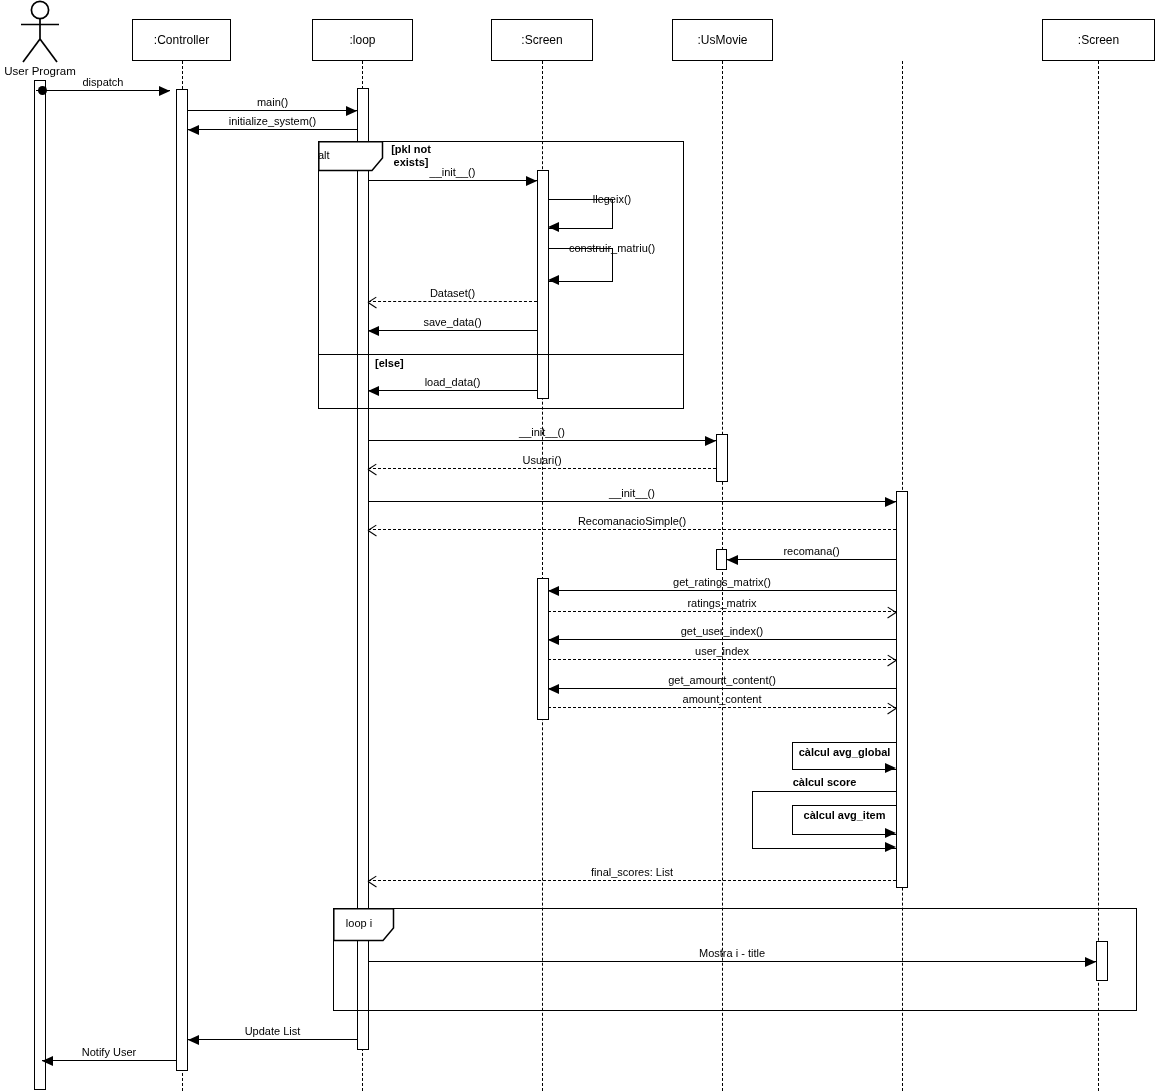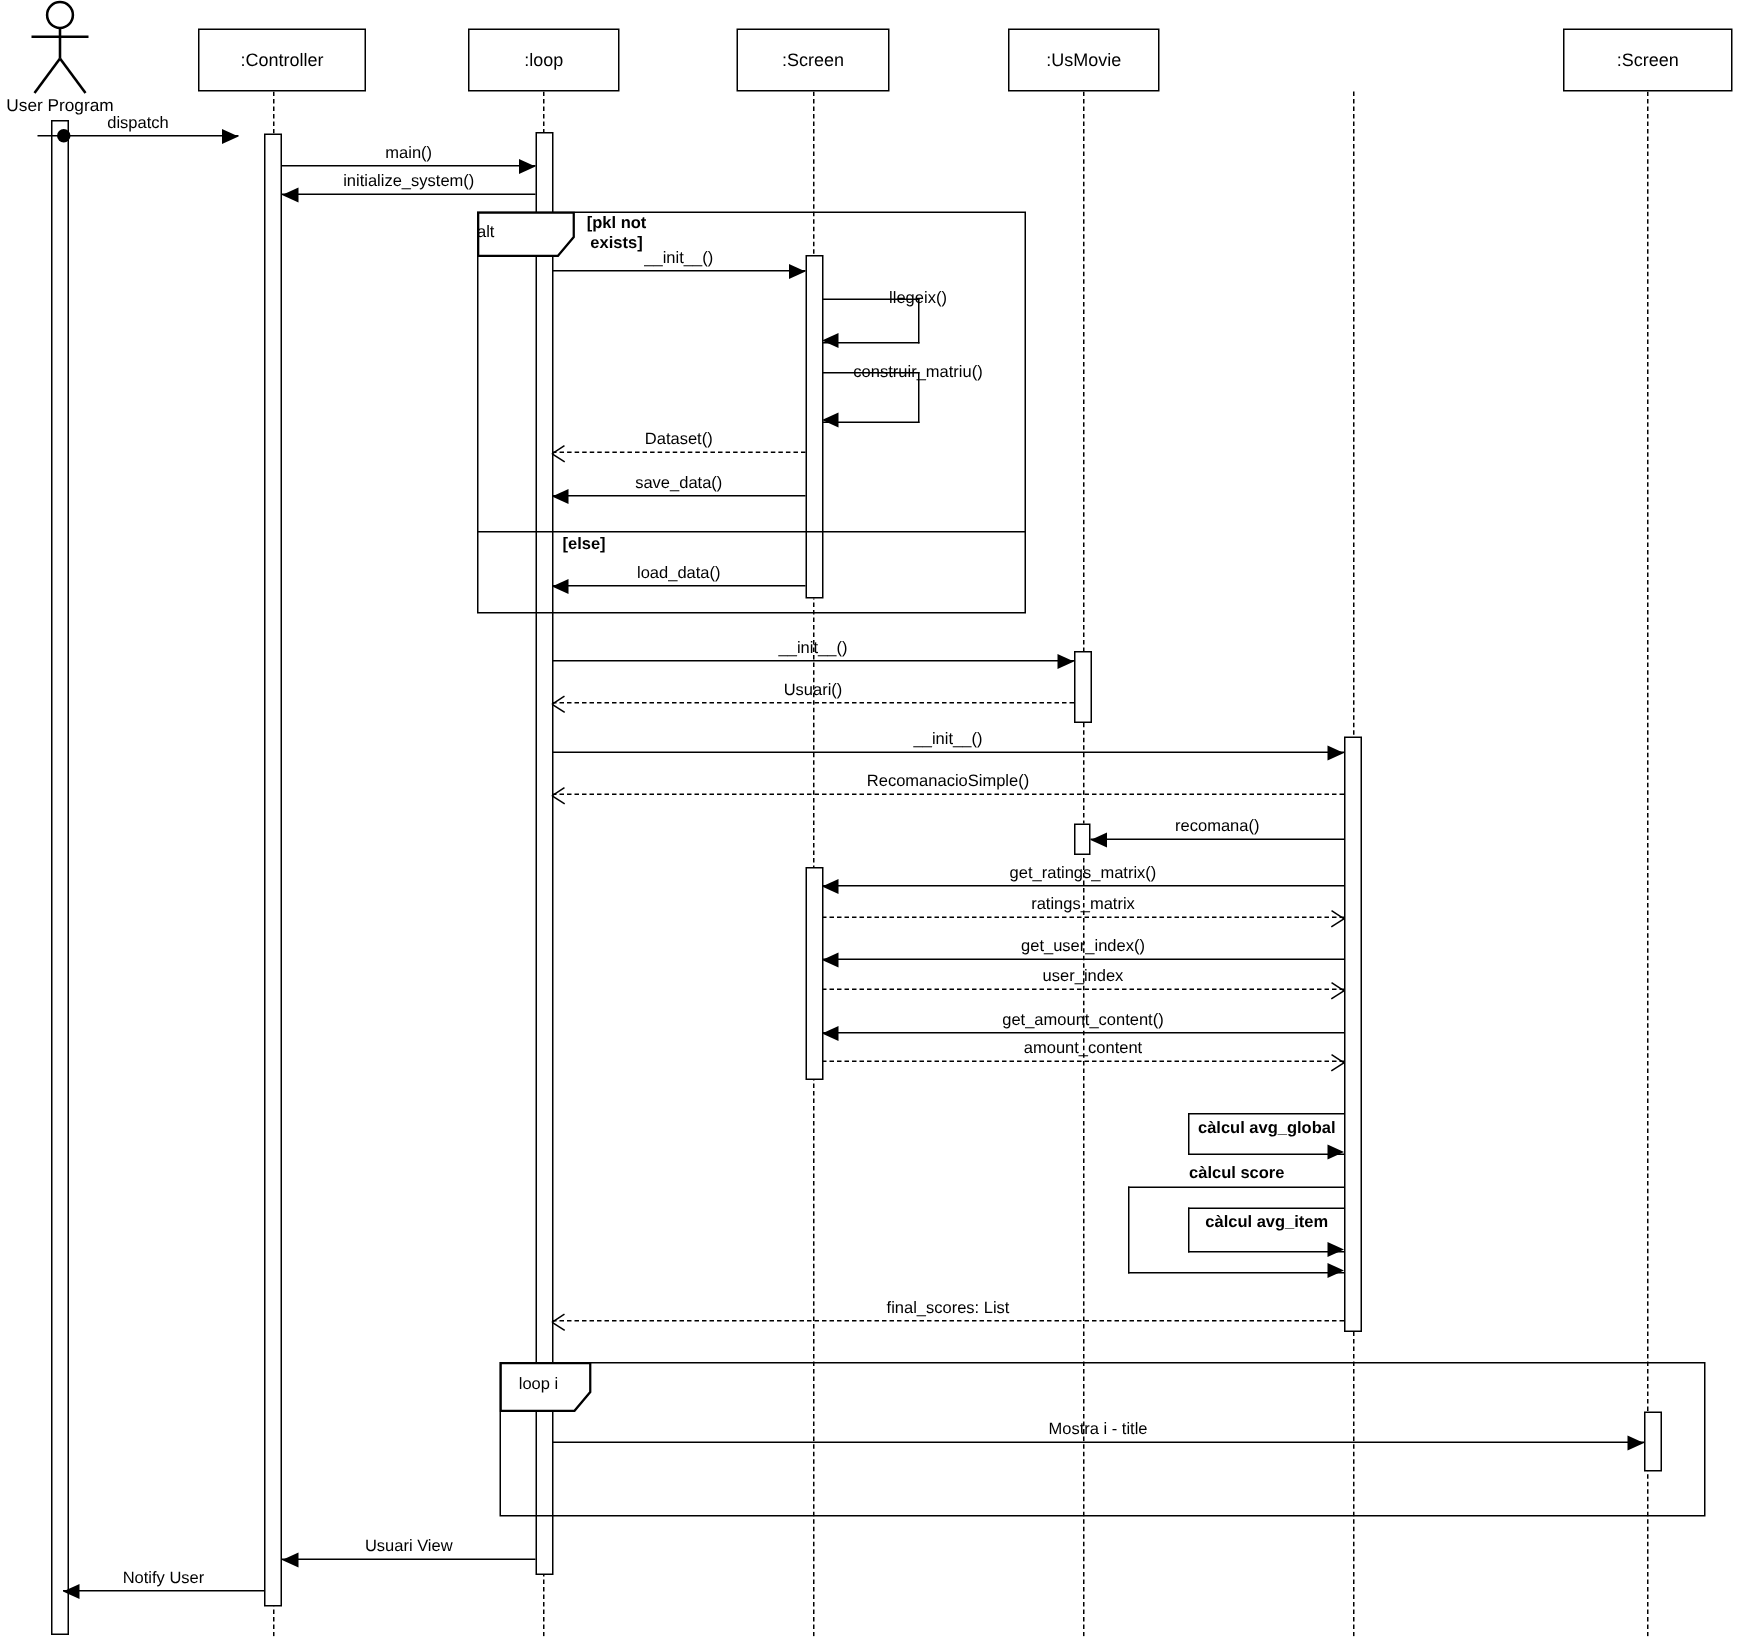--- a/index.html
+++ b/index.html
@@ -64,21 +64,21 @@
 
   <svg style="position:absolute;left:17px;top:0;z-index:4" width="46" height="64" viewBox="0 0 46 64" fill="none" stroke="#000" stroke-width="1.7">
     <circle cx="23" cy="10" r="8.6"></circle>
     <path d="M23 18.6 V39"></path>
     <path d="M4 24.5 H42"></path>
     <path d="M23 39 L6 62"></path>
     <path d="M23 39 L40 62"></path>
   </svg>
   <div class="actor-lbl">User Program</div>
 
-  <div class="box" style="left:132px;width:112px">
+  <div class="box" style="left:132px;width:99px">
     <span>:Controller</span>
     </div>
   <div class="box" style="left:312px;width:101px">
     <span>:loop</span>
     </div>
   <div class="box" style="left:491px;width:102px">
     <span>:Screen</span>
     </div>
   <div class="box" style="left:672px;width:101px">
     <span>:UsMovie</span>
@@ -109,21 +109,21 @@
   <div class="sep" style="left:318px;top:354px;width:366px"></div>
   <div class="guard" style="left:375px;top:357px">[else]</div>
 
   <div class="frag" style="left:333px;top:908px;width:804px;height:103px"></div>
   <svg class="cap" style="left:333px;top:908px" width="64" height="35">
     <polygon points="0.8,0.8 60.5,0.8 60.5,20 50,32.5 0.8,32.5" fill="#ffffff" stroke="#000000" stroke-width="1.5"></polygon>
   </svg>
   <div class="cap-lbl" style="left:333px;top:917px;width:52px;text-align:center">loop i</div>
 
   <div class="mcirc" style="left:38px;top:85.5px"></div>
-  <div class="msg" style="left:25px;top:90px;width:134px">
+  <div class="msg" style="left:36px;top:90px;width:134px">
     <span class="fh-r"></span>
     <span class="lbl">dispatch</span>
   </div>
 
   <div class="msg" style="left:188px;top:110px;width:169px">
     <span class="fh-r"></span>
     <span class="lbl">main()</span>
   </div>
 
   <div class="msg" style="left:188px;top:129px;width:169px">
@@ -236,21 +236,21 @@
     <span class="lbl">final_scores: List</span>
   </div>
 
   <div class="msg" style="left:368px;top:961px;width:728px;z-index:8">
     <span class="fh-r"></span>
     <span class="lbl">Mostra i - title</span>
   </div>
 
   <div class="msg" style="left:188px;top:1039px;width:169px">
     <span class="fh-l"></span>
-    <span class="lbl">Usuari View</span>
+    <span class="lbl">Update List</span>
   </div>
 
   <div class="msg" style="left:42px;top:1060px;width:134px">
     <span class="fh-l"></span>
     <span class="lbl">Notify User</span>
   </div>
 
 </div>
 
 </body></html>

